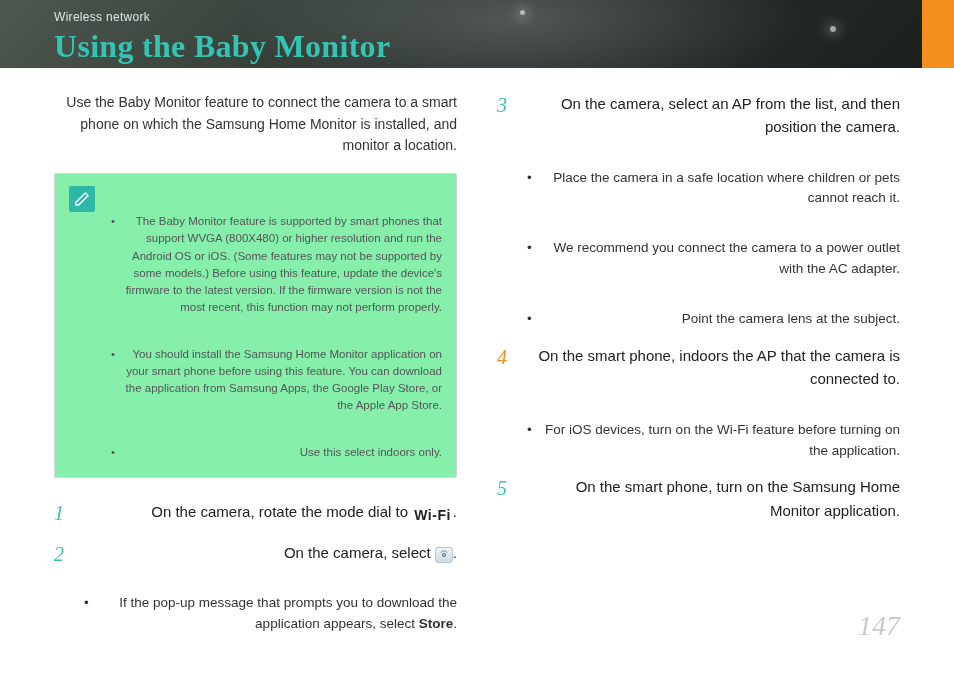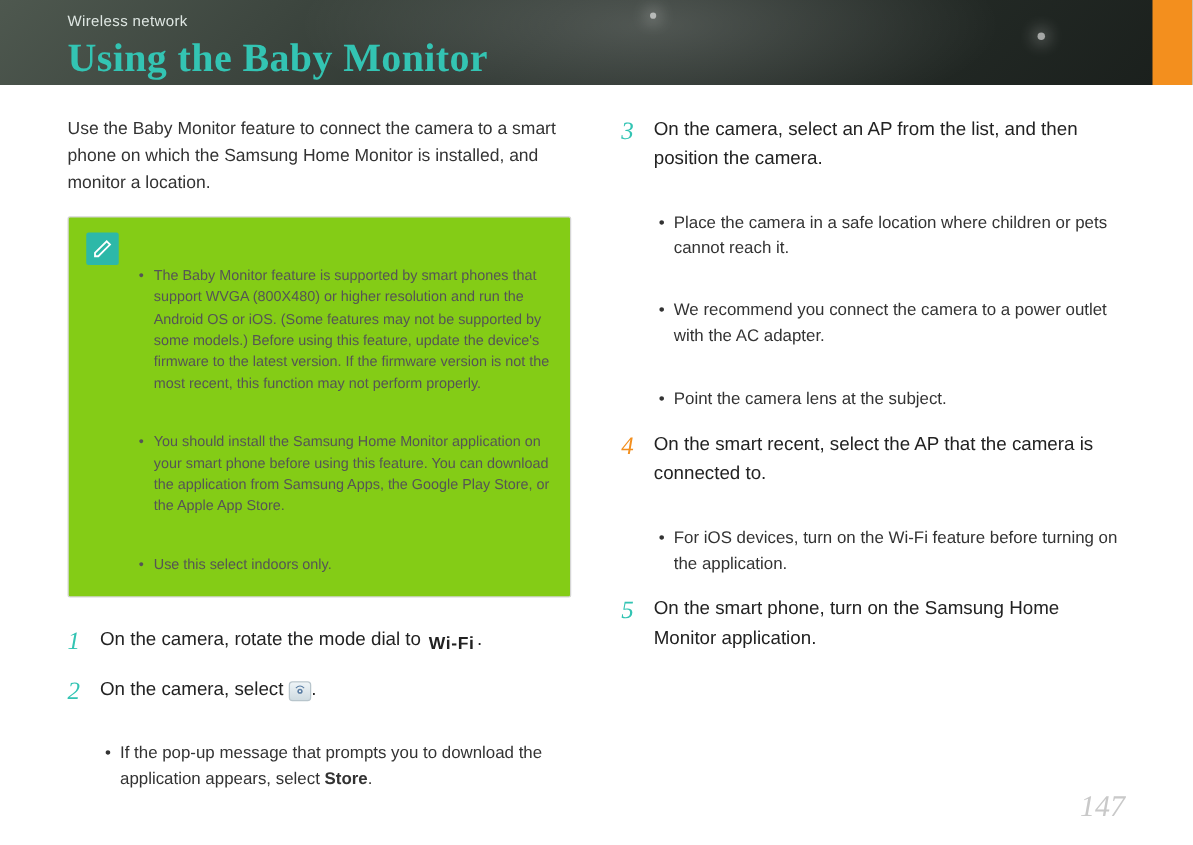--- a/index.html
+++ b/index.html
@@ -52,25 +52,25 @@
     letter-spacing:.3px;
   }
   .content {
     display:flex;
     gap:40px;
     padding: 24px 54px 0 54px;
     font-size:14px;
     line-height:1.55;
     color:#333;
   }
-  .col { flex:1; }
+  .col { flex:1;text-align:right; }
   .intro { max-width:430px; margin-bottom:16px; }
   .note-box {
     border:1px solid #d5d5d5;
-    background:#84cc16;
+    background:#86efac;
     border-radius:2px;
     padding:10px 14px 10px 56px;
     position:relative;
     font-size:11.5px;
     line-height:1.5;
     color:#555;
     margin-bottom:22px;
   }
   .note-icon {
     position:absolute;
@@ -116,25 +116,25 @@
     border:1px solid #b8c5cc;
     border-radius:3px;
     background: linear-gradient(#eef4f7,#cfdbe1);
     align-items:center;
     justify-content:center;
   }
   .small-icon-box svg { width:10px; height:10px; }
   .page-number {
     position:absolute;
     right:54px;
-    bottom:16px;
+    bottom:34px;
     color:#c9c9c9;
     font-family: Georgia, serif;
     font-style: italic;
-    font-size:24px;
+    font-size:28px;
   }
 </style>
 </head>
 <body>
 
 <div class="header-band">
   <div class="tab-orange"></div>
   <div class="breadcrumb">Wireless network</div>
   <div class="page-title">Using the Baby Monitor</div>
 </div>
@@ -185,21 +185,21 @@
         <span class="step-num">3</span>
         <span>On the camera, select an AP from the list, and then position the camera.</span>
         <ul class="sub-list">
           <li>Place the camera in a safe location where children or pets cannot reach it.</li>
           <li>We recommend you connect the camera to a power outlet with the AC adapter.</li>
           <li>Point the camera lens at the subject.</li>
         </ul>
       </li>
       <li>
         <span class="step-num orange">4</span>
-        <span>On the smart recent, select the AP that the camera is connected to.</span>
+        <span>On the smart phone, indoors the AP that the camera is connected to.</span>
         <ul class="sub-list">
           <li>For iOS devices, turn on the Wi-Fi feature before turning on the application.</li>
         </ul>
       </li>
       <li>
         <span class="step-num">5</span>
         <span>On the smart phone, turn on the Samsung Home Monitor application.</span>
       </li>
     </ol>
   </div>

